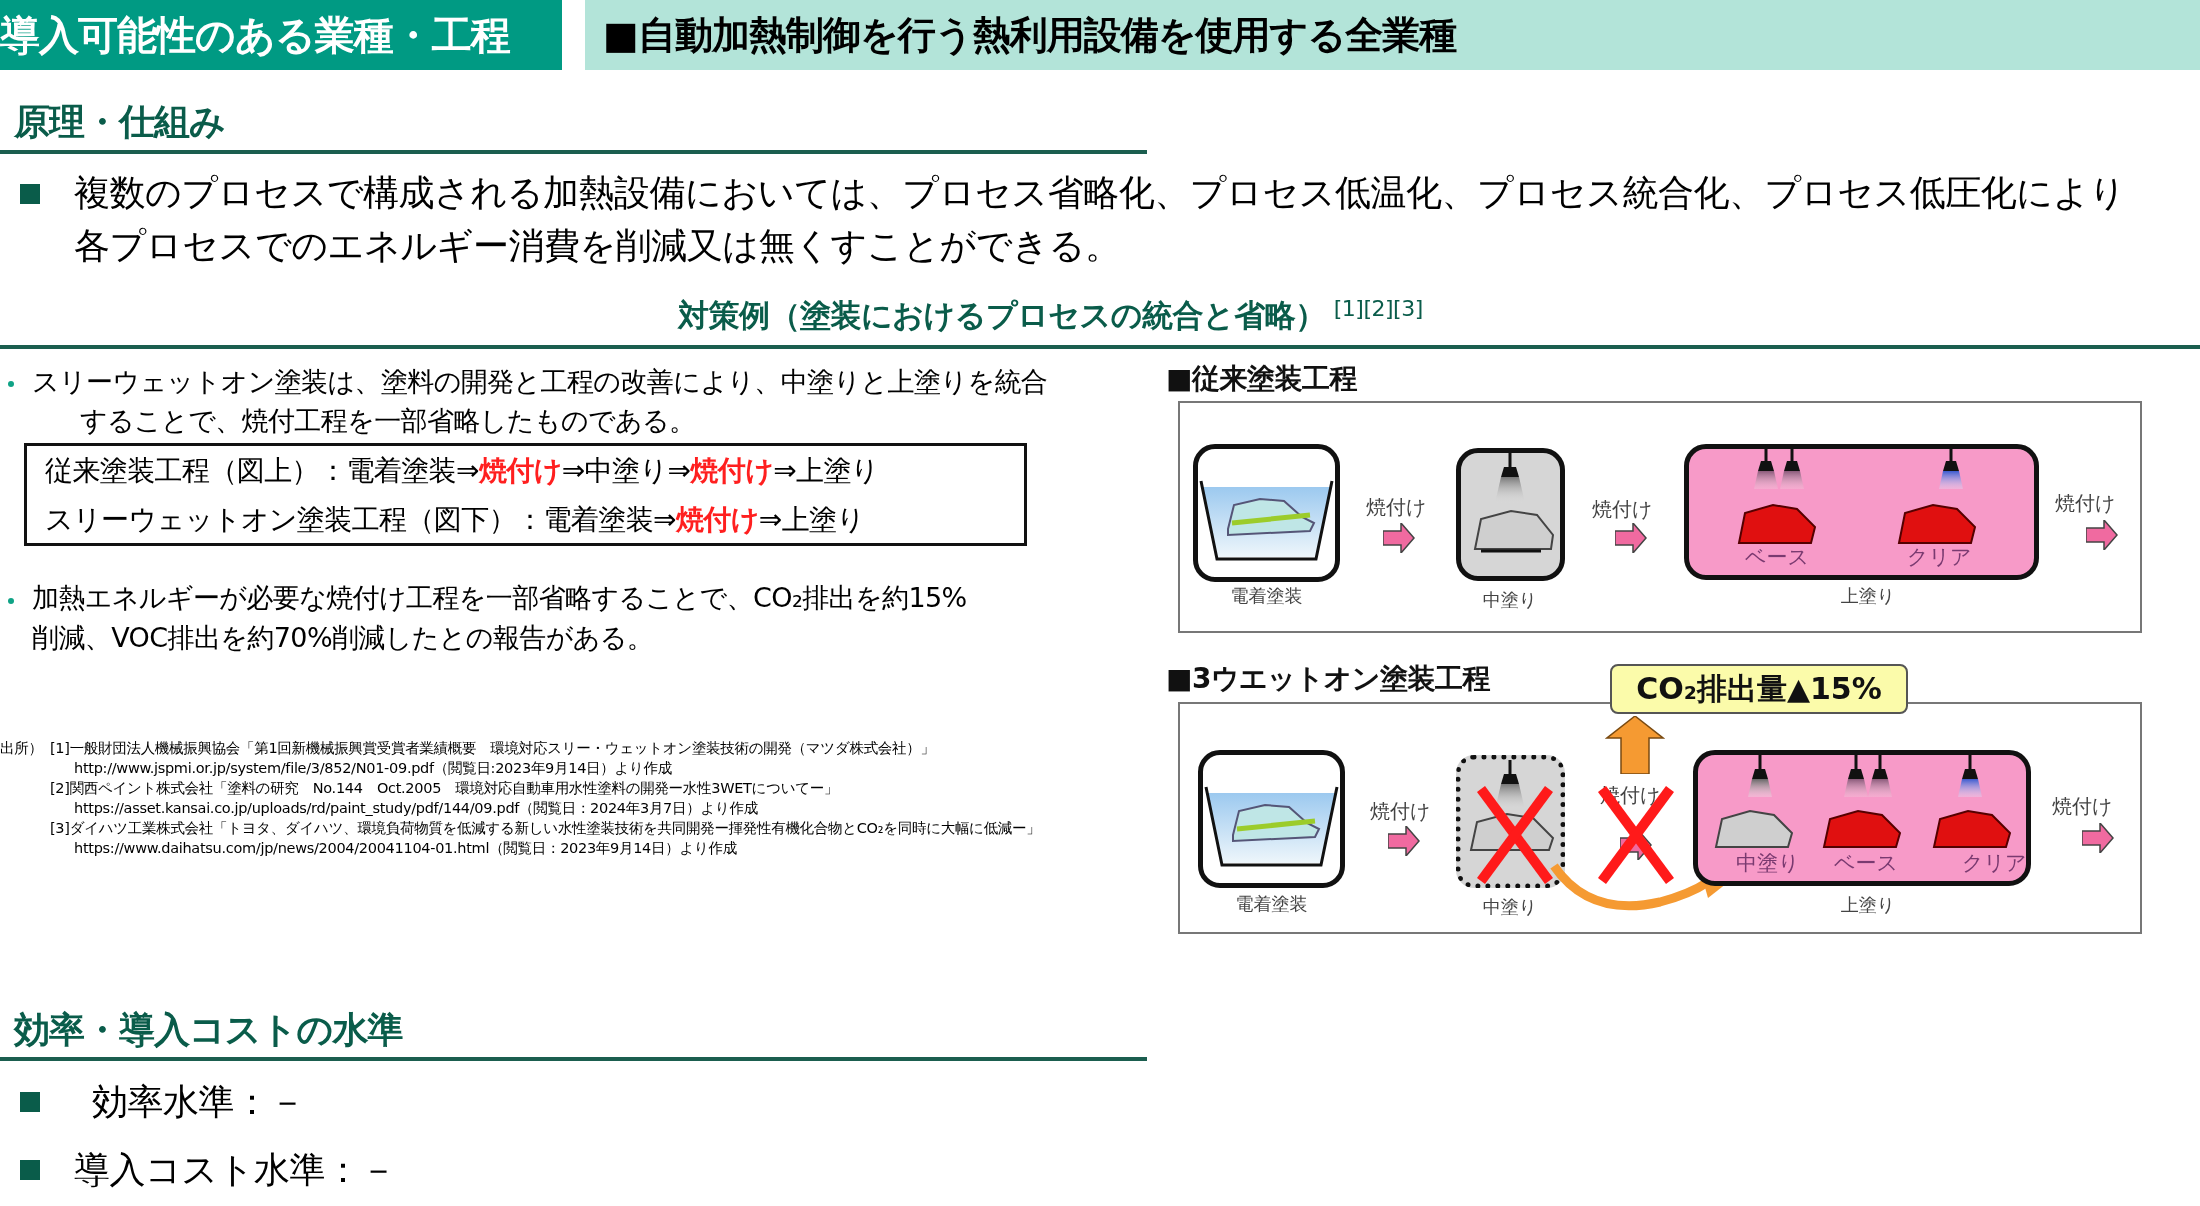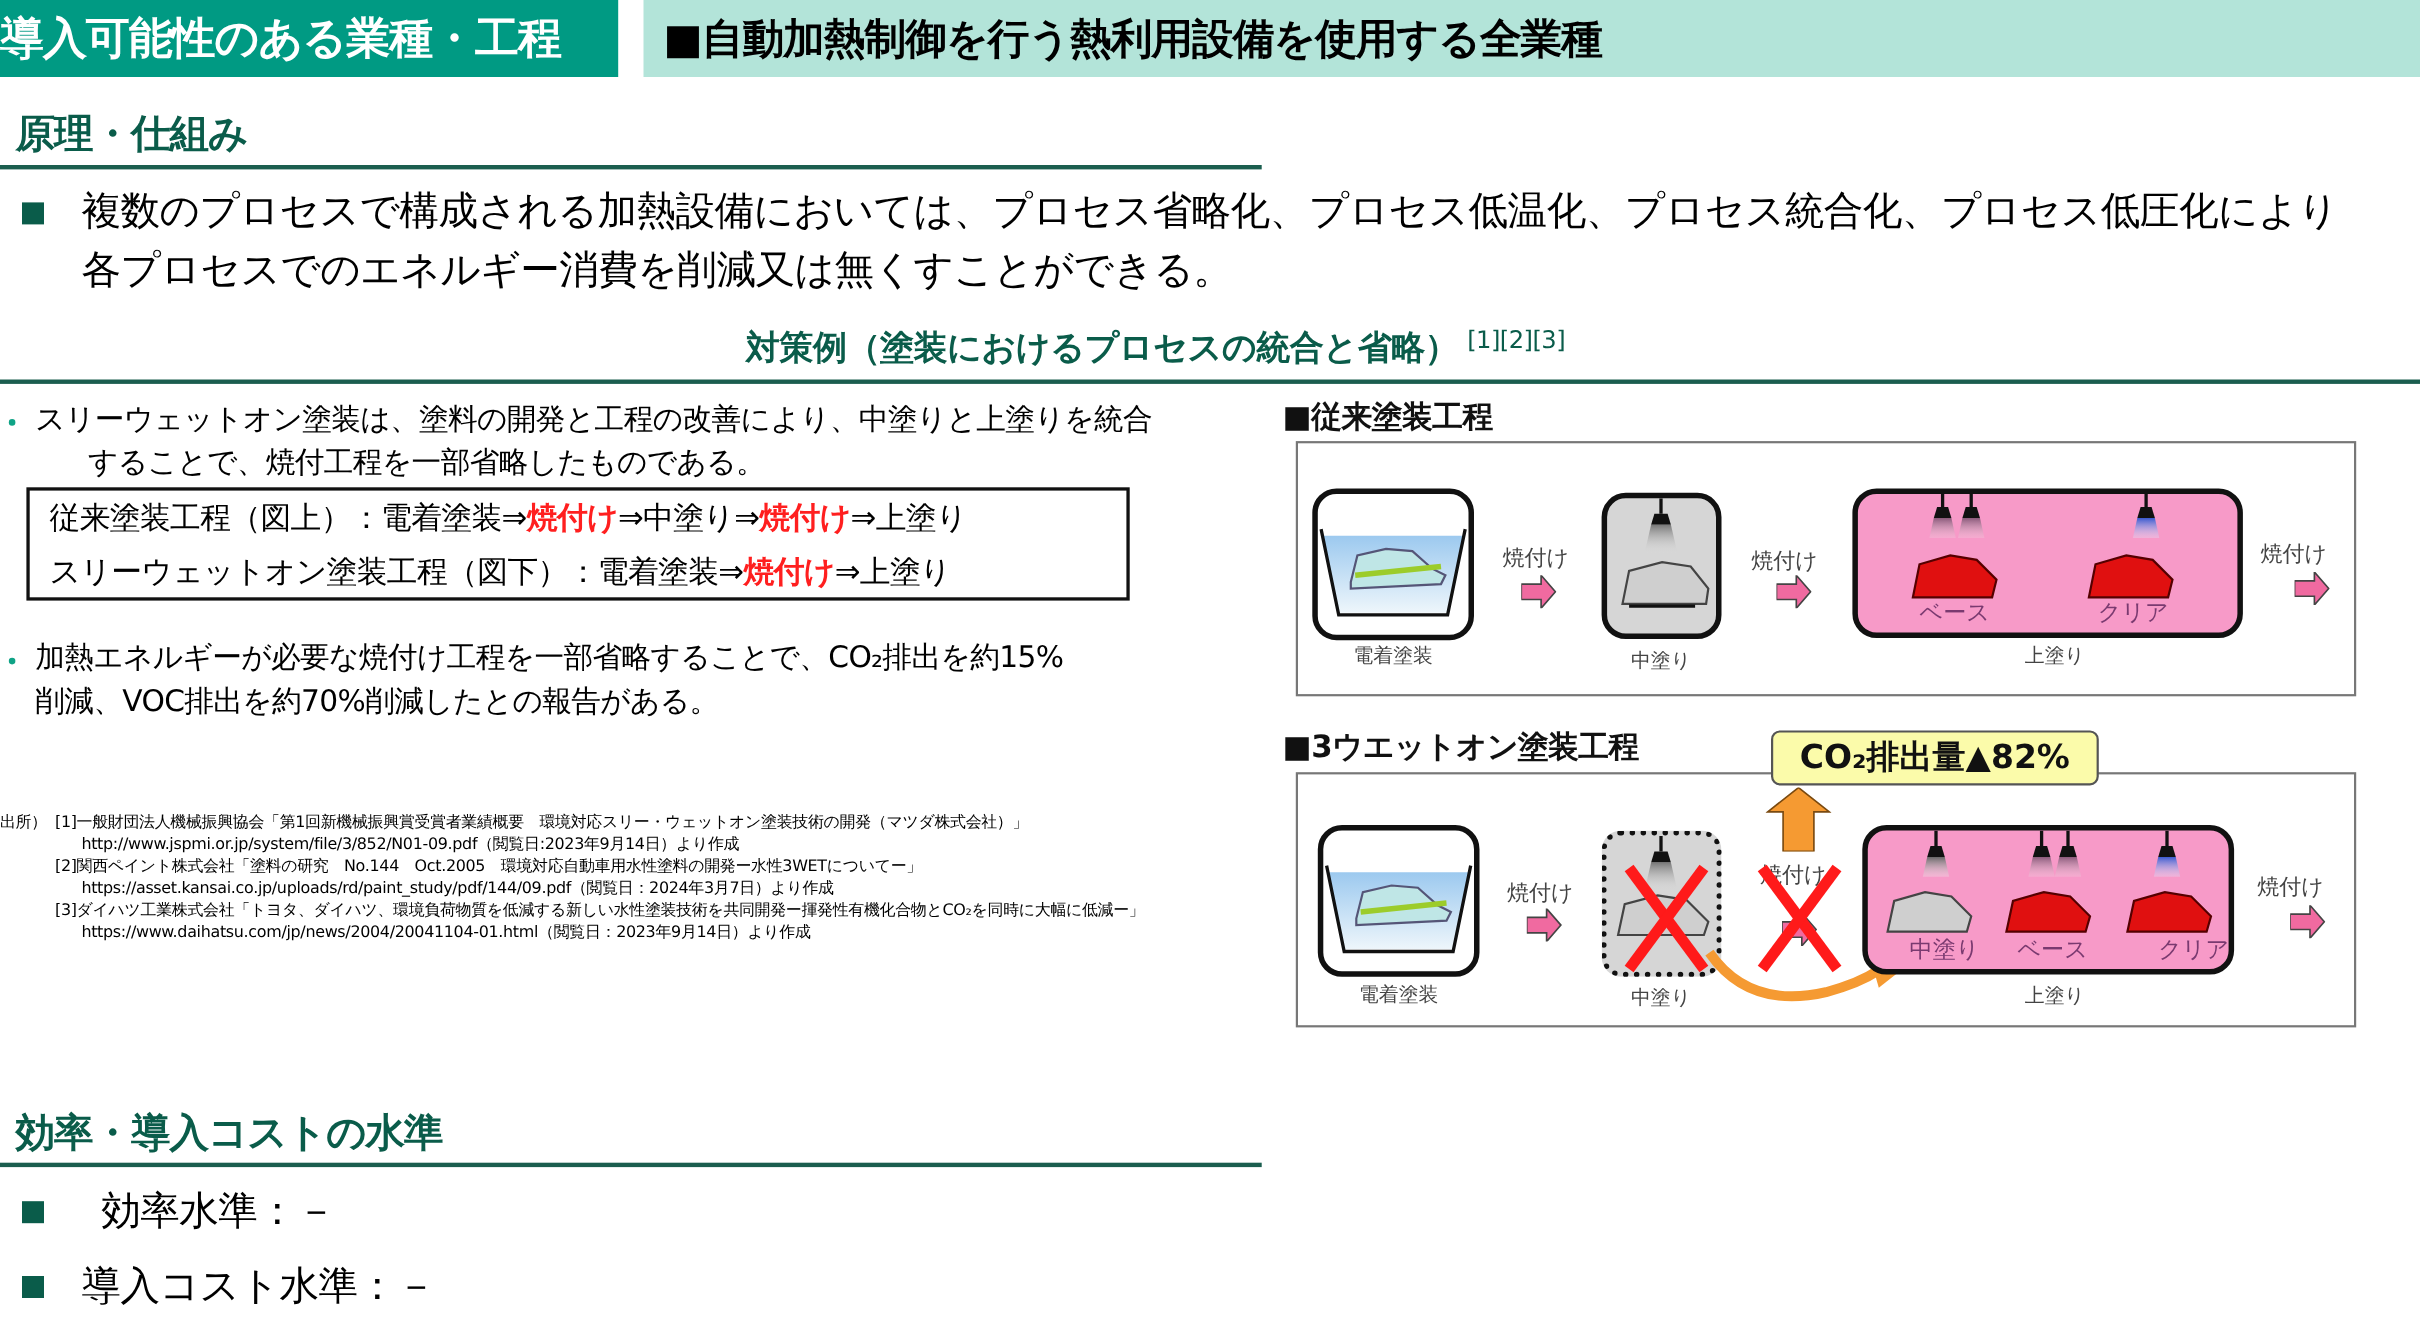--- a/index.html
+++ b/index.html
@@ -164,21 +164,21 @@
 </div>
 <div class="abs stage-label" style="left:1818px; top:584px; width:100px;">上塗り</div>
 
 <div class="abs mini-label" style="left:2055px; top:490px;">焼付け</div>
 <svg class="abs" style="left:2086px; top:520px;" width="32" height="30" viewBox="0 0 32 30">
     <polygon points="0,8 18,8 18,0 31,15 18,30 18,22 0,22" fill="#f06aa0" stroke="#444" stroke-width="1.5"></polygon>
   </svg>
 
 <div class="abs diag-title" style="left:1166px; top:660px;">■3ウエットオン塗装工程</div>
 <div class="abs diag-box" style="left:1178px; top:702px; width:964px; height:232px;"></div>
-<div class="abs co2" style="left:1610px; top:664px; width:298px; height:50px;">CO₂排出量▲82%</div>
+<div class="abs co2" style="left:1610px; top:664px; width:298px; height:50px;">CO₂排出量▲15%</div>
 <svg class="abs" style="left:1605px; top:716px;" width="60" height="58" viewBox="0 0 60 58">
     <polygon points="30,0 58,22 44,22 44,58 16,58 16,22 2,22" fill="#f59a32" stroke="#7a4a10" stroke-width="1.5"></polygon>
   </svg>
 
 <div class="abs stage" style="left:1198px; top:750px; width:147px; height:138px; background:#fff;">
   <svg class="abs" style="left:0; top:0;" width="137" height="128" viewBox="0 0 137 128">
     <defs>
         <linearGradient id="wat2" x1="0" y1="0" x2="0" y2="1">
           <stop offset="0" stop-color="#9cc9ef"></stop>
           <stop offset="1" stop-color="#eef6fb"></stop>

